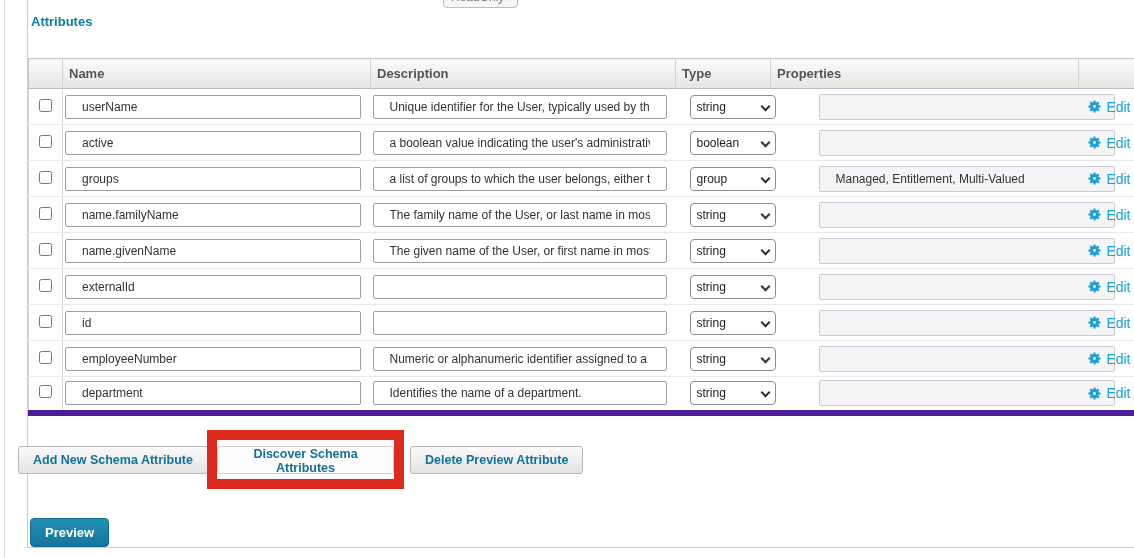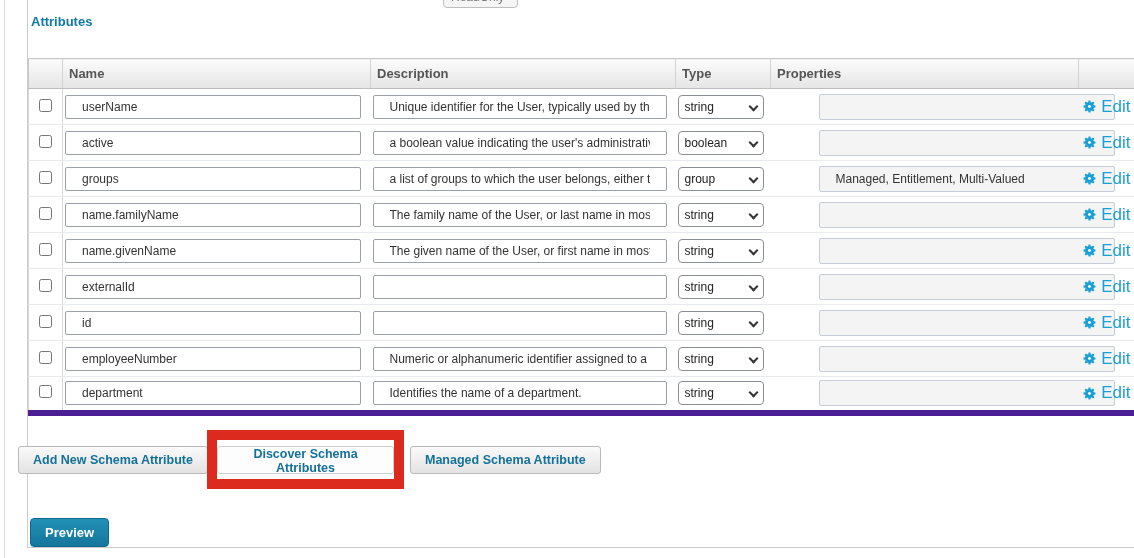--- a/index.html
+++ b/index.html
@@ -37,32 +37,32 @@
                 text-align:center; }
   .attr-table tbody tr:last-child td { border-bottom:6px solid #4c1d95; }
 
   input.txt { width:296px; height:24px; border:1px solid #9aa0a6; border-radius:2px;
               background:#fff; font-family:"Liberation Sans",sans-serif; font-size:12px;
               color:#333; padding:0 16px; margin-left:2px; }
   input.txt.desc { width:294px; }
   input.txt.props { width:296px; height:26px; background:#f4f4f5; border:1px solid #c7cdd8;margin-left:48px; }
   input.cb { width:13px; height:13px; }
 
-  .sel-wrap { position:relative; display:inline-block; margin-left:2px; }
+  .sel-wrap { position:relative; display:inline-block; margin-left:14px; }
   select.sel { -webkit-appearance:none; appearance:none; width:86px; height:24px;
                border:1px solid #8a8f95; border-radius:4px; background:#fff;
                font-family:"Liberation Sans",sans-serif; font-size:12px; color:#222;
                padding:0 20px 0 6px; }
   .chev { position:absolute; right:7px; top:8px; width:7px; height:7px;
           border-left:2px solid #333; border-bottom:2px solid #333;
           transform:rotate(-45deg); pointer-events:none; }
 
   .edit-cell { display:flex; align-items:center; justify-content:flex-end; gap:4px; padding-right:4px; }
   .gear { width:15px; height:15px; display:inline-block; }
-  a.edit-link { color:#1b9fd6; font-size:17px; text-decoration:none; cursor:pointer;text-align:right; }
+  a.edit-link { color:#1b9fd6; font-size:14px; text-decoration:none; cursor:pointer;text-align:right; }
 
   
   .gbtn { position:absolute; height:28px; background:linear-gradient(#fafafa,#e3e3e3);
           border:1px solid #b9b9b9; border-radius:3px; font-family:"Liberation Sans",sans-serif;
           font-size:12.5px; font-weight:bold; color:#14719a; padding:0 14px; cursor:pointer; }
   .btn-add { left:18px; top:446px; }
   .btn-delete { left:410px; top:446px; }
   .red-box { position:absolute; left:207px; top:430px; width:197px; height:59px;
              border:10px solid #dc2b1e; background:#ffffff; display:flex;
              align-items:center; justify-content:center; }
@@ -346,16 +346,16 @@
         </tr>
       </tbody>
   </table>
 
   <button class="gbtn btn-add">Add New Schema Attribute</button>
 
   <div class="red-box">
     <button class="btn-discover">Discover Schema Attributes</button>
   </div>
 
-  <button class="gbtn btn-delete">Managed Schema Attribute</button>
+  <button class="gbtn btn-delete">Delete Preview Attribute</button>
 
   <button class="btn-preview">Preview</button>
 </div>
 
 </body></html>

